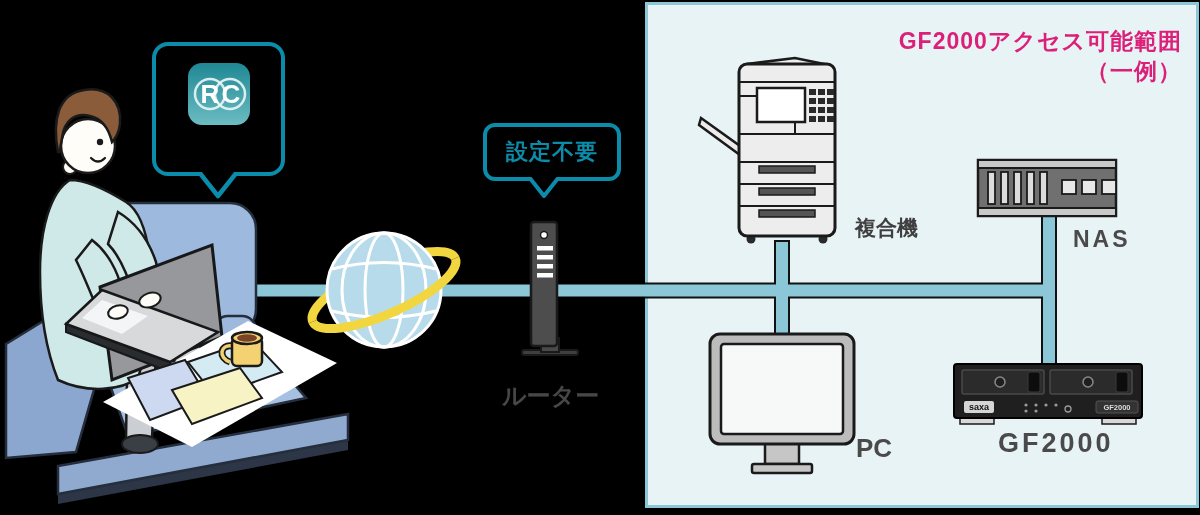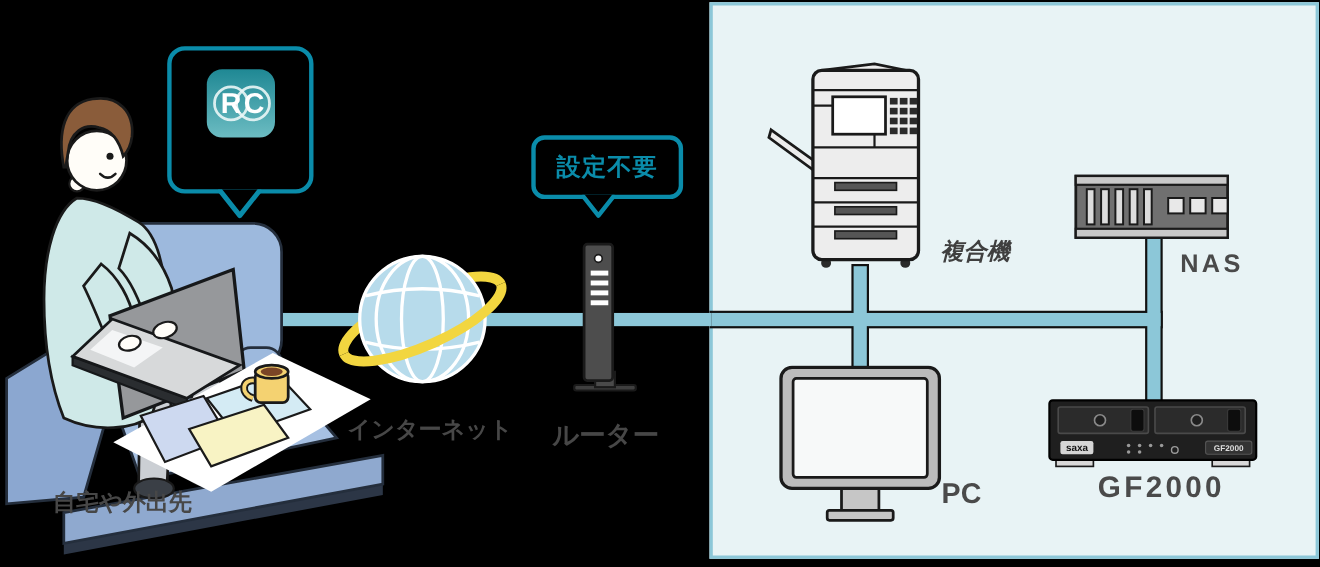--- a/index.html
+++ b/index.html
@@ -18,31 +18,35 @@
   .callout-setup{left:483px;top:123px;width:138px;height:58px;border-radius:12px;}
   .callout-setup .ctext{line-height:50px;font-size:22px;font-weight:bold;letter-spacing:1px;}
   .callout-rc .ctext{font-size:16px;font-weight:bold;margin-top:6px;}
   .rc-icon{margin-top:16px;}
   .pointer{position:absolute;}
   
   .dlabel{position:absolute;font-weight:bold;color:#474747;white-space:nowrap;}
   .l-location{left:48px;top:443px;font-size:21px;}
   .l-internet{left:316px;top:376px;font-size:21px;}
   .l-router{left:502px;top:380px;font-size:24px;}
-  .l-mfp{left:855px;top:214px;font-size:21px;color:#3f3f3f;font-style:italic;}
+  .l-mfp{left:855px;top:214px;font-size:21px;color:#3f3f3f;}
   .l-nas{left:1073px;top:226px;font-size:23px;letter-spacing:3px;color:#4a4a4a;text-align:center;}
   .l-pc{left:856px;top:433px;font-size:26px;color:#4a4a4a;}
   .l-gf2000{left:998px;top:428px;font-size:27px;letter-spacing:3px;color:#4a4a4a;}
 </style>
 </head>
 <body>
 
 <div class="scene">
 
   <div class="panel"></div>
+  <div class="panel-title">
+    <div>GF2000アクセス可能範囲</div>
+    <div>（一例）</div>
+  </div>
 
   <svg class="abs" style="left:0;top:0" width="1200" height="515">
 
     <rect x="645" y="282.5" width="412" height="16" fill="#111"></rect>
     <rect x="774" y="240" width="16" height="100" fill="#111"></rect>
     <rect x="1041" y="212" width="16" height="156" fill="#111"></rect>
 
     <rect x="233" y="284.5" width="414" height="12" fill="#8cc7d8"></rect>
     <rect x="647" y="284.5" width="408" height="12" fill="#8cc7d8"></rect>
     <rect x="776" y="242" width="12" height="96" fill="#8cc7d8"></rect>
@@ -219,21 +223,19 @@
     <path d="M3,0 L22,24 L41,0" fill="#000" stroke="#0a8caa" stroke-width="4.5" stroke-linejoin="round"></path>
   </svg>
 
   <div class="callout callout-setup">
     <div class="ctext">設定不要</div>
   </div>
   <svg class="pointer" style="left:527px;top:177px" width="34" height="23">
     <path d="M2,0 L17,19 L32,0" fill="#000" stroke="#0a8caa" stroke-width="4" stroke-linejoin="round"></path>
   </svg>
 
-  <div class="dlabel l-location">自宅や外出先</div>
-  <div class="dlabel l-internet">インターネット</div>
   <div class="dlabel l-router">ルーター</div>
   <div class="dlabel l-mfp">複合機</div>
   <div class="dlabel l-nas">NAS</div>
   <div class="dlabel l-pc">PC</div>
   <div class="dlabel l-gf2000">GF2000</div>
 
 </div>
 
 </body></html>

